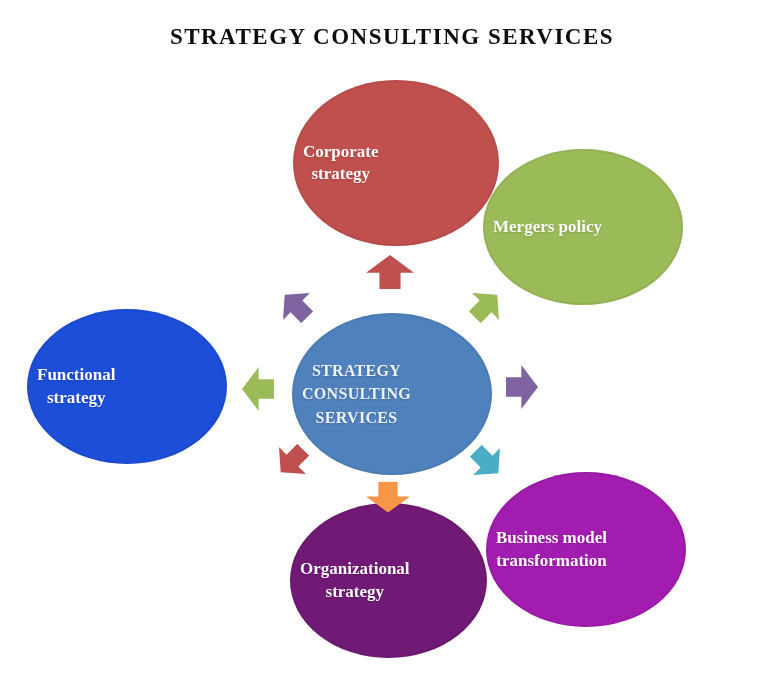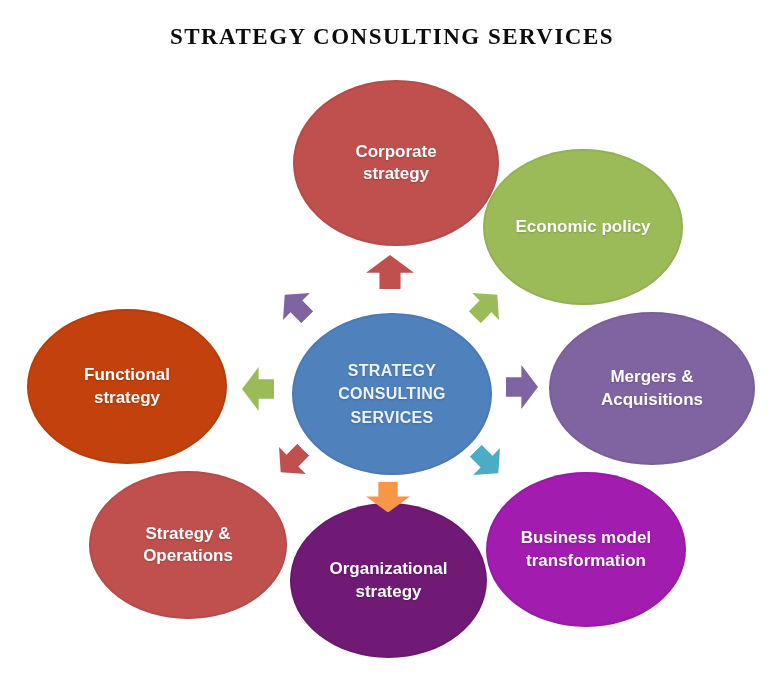--- a/index.html
+++ b/index.html
@@ -27,22 +27,23 @@
     font-size: 23px;
     letter-spacing: 1.5px;
     color: #0d0d0d;
     white-space: nowrap;
   }
   .ellipse {
     position: absolute;
     border-radius: 50%;
     display: flex;
     align-items: center;
-    justify-content: center;
+    justify-content: flex-start;
     box-shadow: inset 0 0 0 2px rgba(0,0,0,0.05);
+    font-family: Liberation Serif, serif;
   }
   .node-label {
     display: block;
     text-align: center;
     white-space: pre-line;
     color: #fdfdfd;
     font-weight: bold;
     font-size: 17px;
     line-height: 1.32;
     text-shadow: 0 1px 2px rgba(0,0,0,0.18);
@@ -66,44 +67,36 @@
 <div class="canvas">
 
   <div class="diagram-title">STRATEGY CONSULTING SERVICES</div>
 
   <div class="ellipse" style="left: 293px; top: 60px; width: 206px; height: 166px; background-color: rgb(192, 80, 77);">
     <span class="node-label">Corporate
 strategy</span>
   </div>
 
   <div class="ellipse" style="left: 483px; top: 129px; width: 200px; height: 156px; background-color: rgb(155, 187, 89);">
-    <span class="node-label">Economic policy</span>
+    <span class="node-label">Mergers policy</span>
   </div>
 
-  <div class="ellipse" style="left: 549px; top: 292px; width: 206px; height: 153px; background-color: rgb(128, 100, 162);">
-    <span class="node-label">Mergers &amp;
-Acquisitions</span>
-  </div>
 
   <div class="ellipse" style="left: 486px; top: 452px; width: 200px; height: 155px; background-color: #a21caf;">
     <span class="node-label">Business model
 transformation</span>
   </div>
 
   <div class="ellipse" style="left: 290px; top: 483px; width: 197px; height: 155px; background-color: #701a75;">
     <span class="node-label">Organizational
 strategy</span>
   </div>
 
-  <div class="ellipse" style="left: 89px; top: 451px; width: 198px; height: 148px; background-color: rgb(192, 80, 77);">
-    <span class="node-label">Strategy &amp;
-Operations</span>
-  </div>
 
-  <div class="ellipse" style="left: 27px; top: 289px; width: 200px; height: 155px; background-color: #c2410c;">
+  <div class="ellipse" style="left: 27px; top: 289px; width: 200px; height: 155px; background-color: #1d4ed8;">
     <span class="node-label">Functional
 strategy</span>
   </div>
 
 
   <div class="ellipse" style="left: 292px; top: 293px; width: 200px; height: 162px; background-color: rgb(79, 129, 189);">
     <span class="node-label center-label">STRATEGY
 CONSULTING
 SERVICES</span>
   </div>

